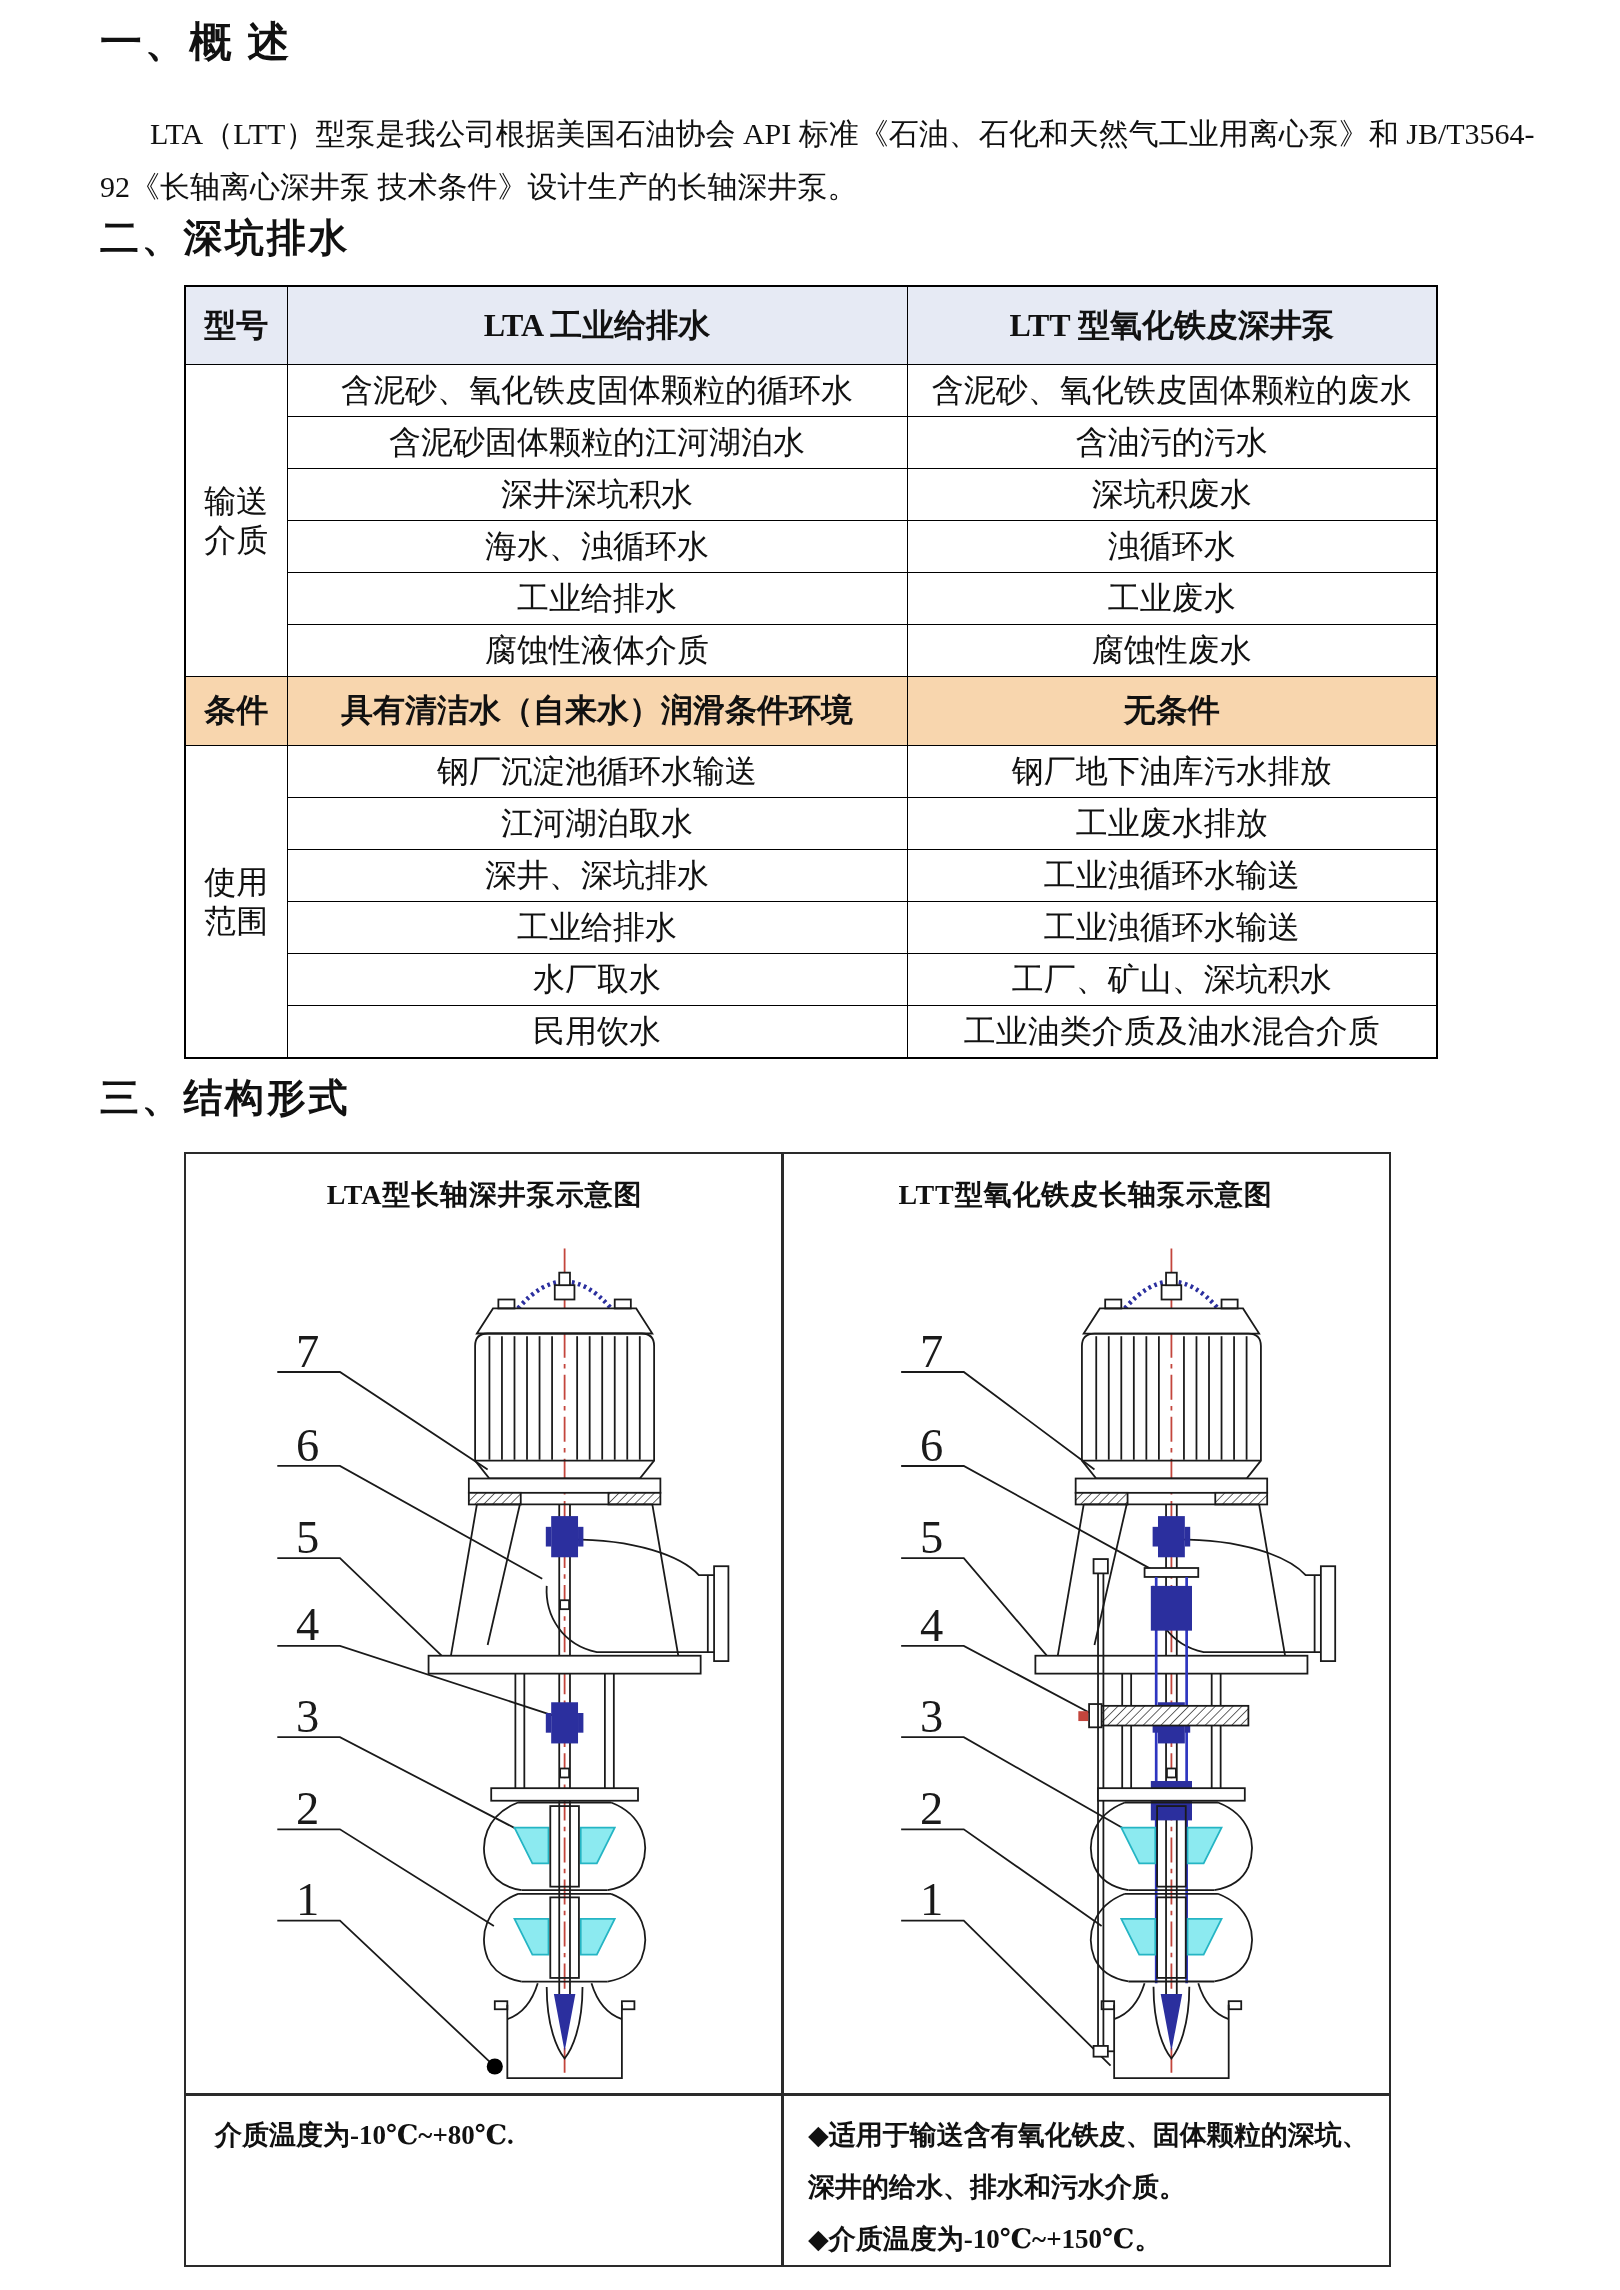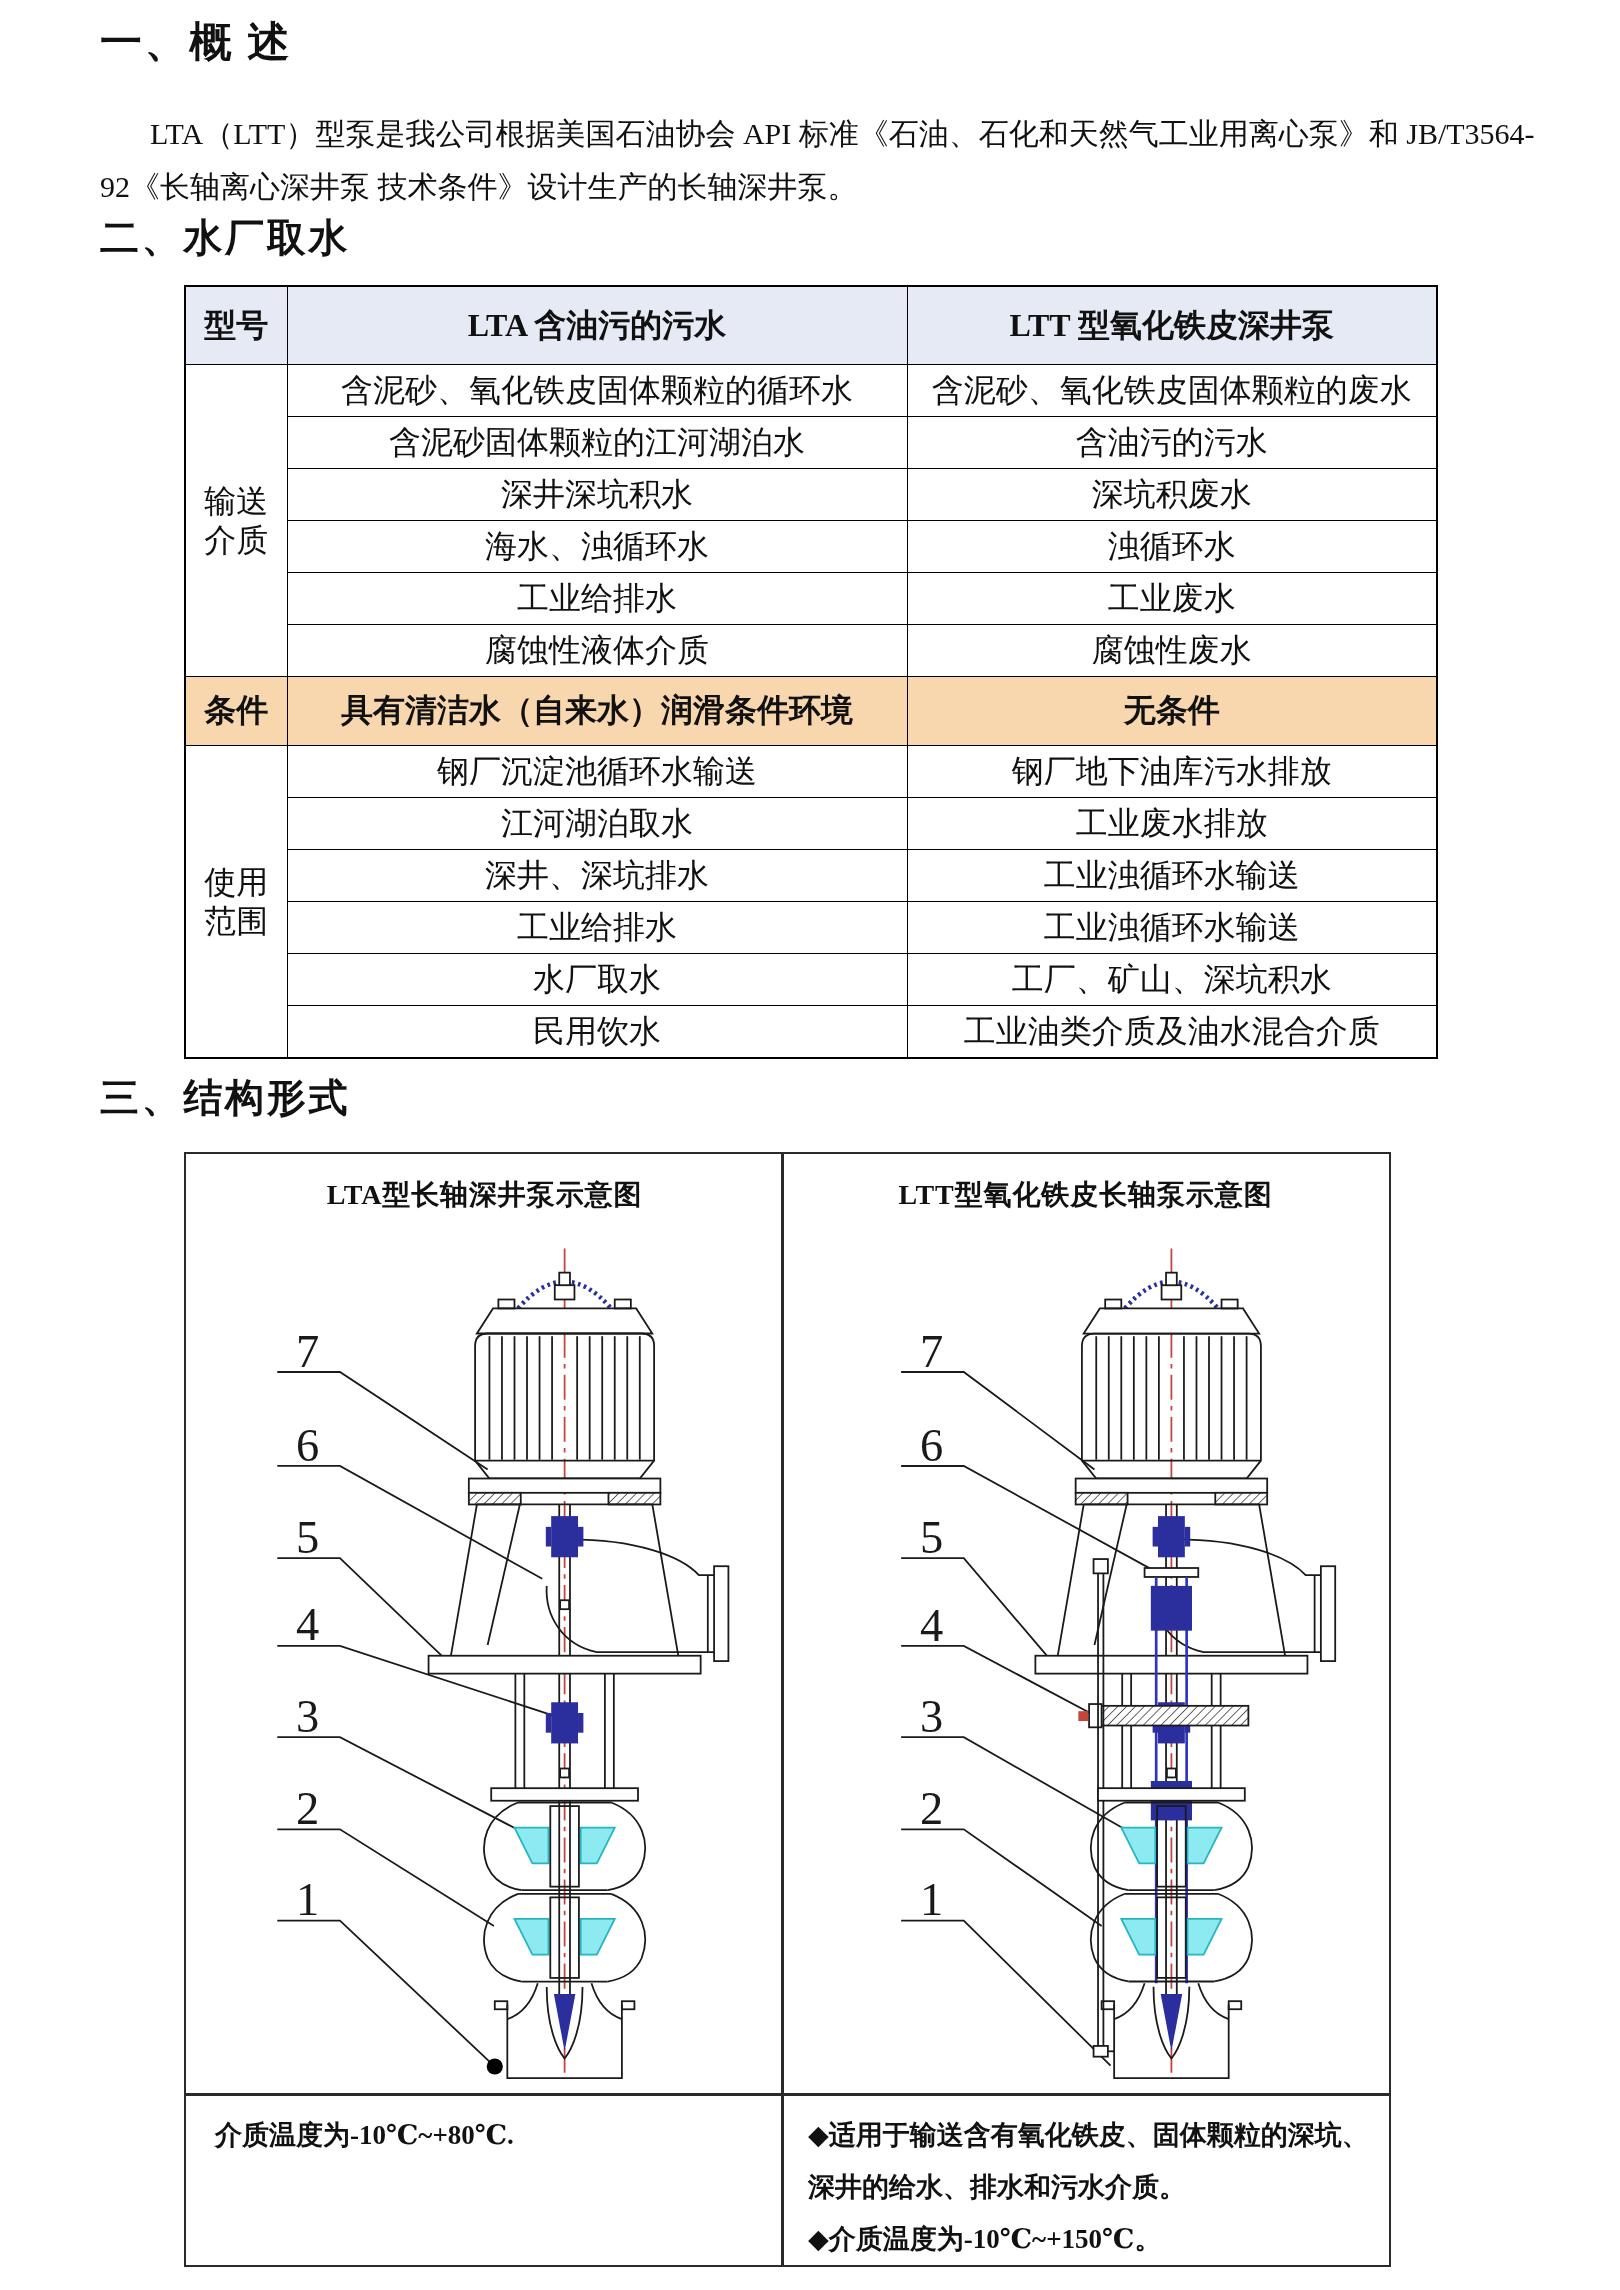--- a/index.html
+++ b/index.html
@@ -31,32 +31,32 @@
   #svgR{left:597px}
   .note{position:absolute;top:955px;font-size:27px;font-weight:bold;line-height:52px}
   #noteL{left:29px;width:553px}
   #noteR{left:622px;width:568px}
 </style>
 </head>
 <body>
 
 <div class="heading" id="h1">一、概 述</div>
 <p id="para">LTA（LTT）型泵是我公司根据美国石油协会 API 标准《石油、石化和天然气工业用离心泵》和 JB/T3564-92《长轴离心深井泵 技术条件》设计生产的长轴深井泵。</p>
-<div class="heading" id="h2">二、水厂取水</div>
+<div class="heading" id="h2">二、深坑排水</div>
 
 <table id="spec-table">
   <colgroup>
       <col style="width:102px">
       <col style="width:620px">
       <col style="width:530px">
     </colgroup>
   <tbody>
   <tr class="hdr">
     <td>型号</td>
-    <td>LTA 含油污的污水</td>
+    <td>LTA 工业给排水</td>
     <td>LTT 型氧化铁皮深井泵</td>
   </tr>
   <tr class="r">
     <td rowspan="6" class="vlabel">输送
 介质</td>
     <td>含泥砂、氧化铁皮固体颗粒的循环水</td>
     <td>含泥砂、氧化铁皮固体颗粒的废水</td>
   </tr>
   <tr class="r">
     <td>含泥砂固体颗粒的江河湖泊水</td>

